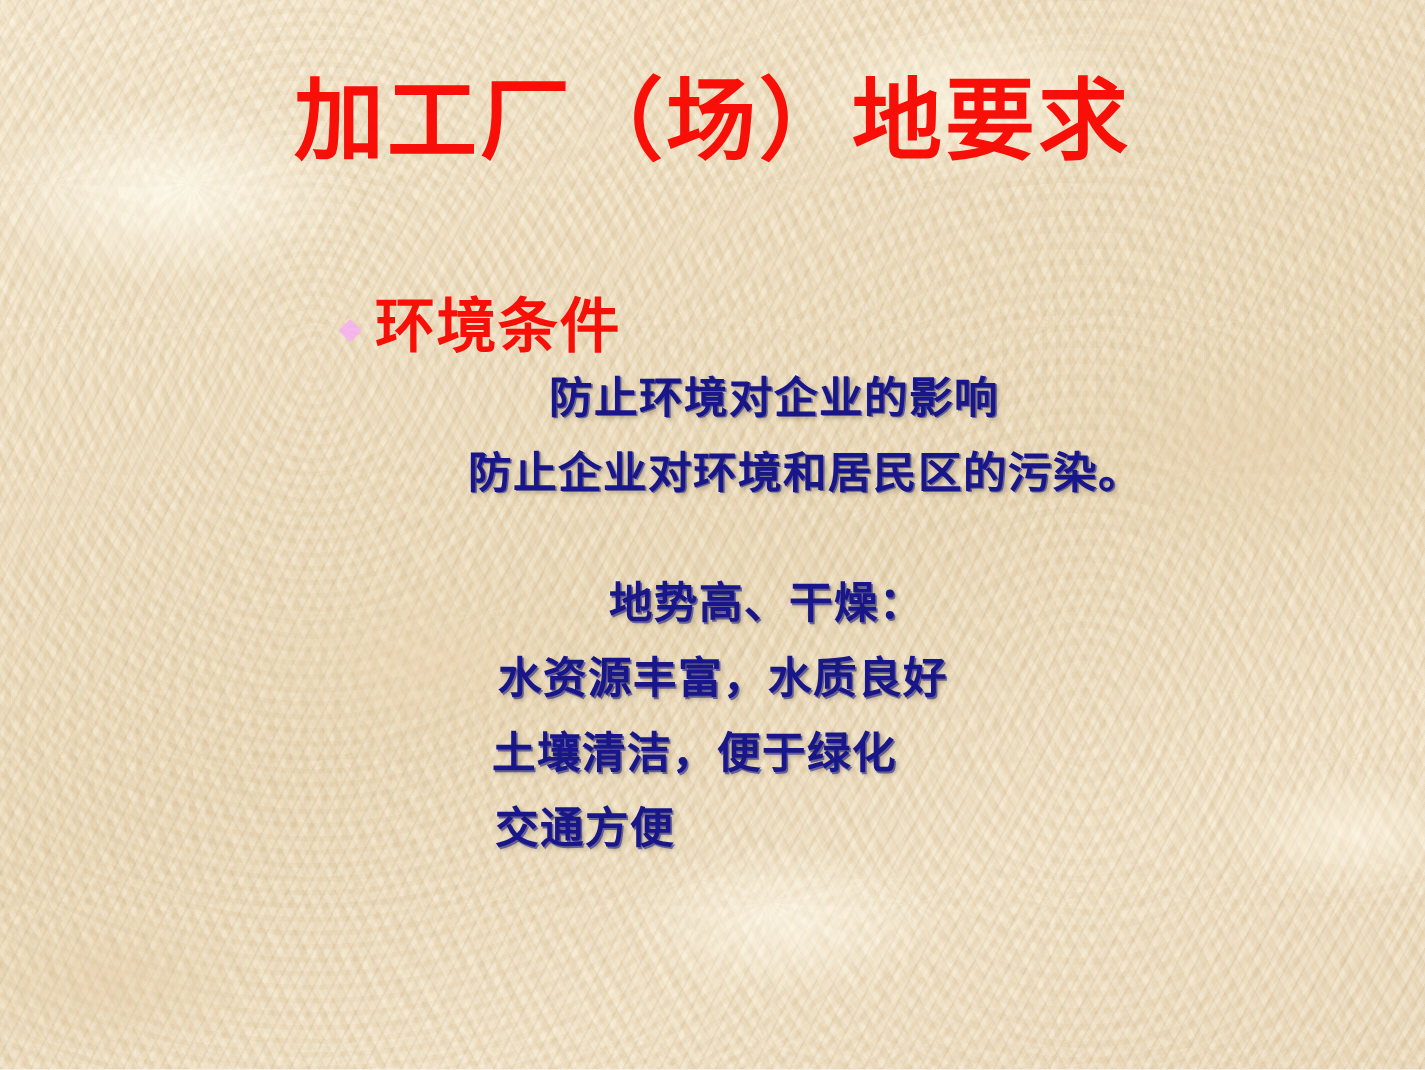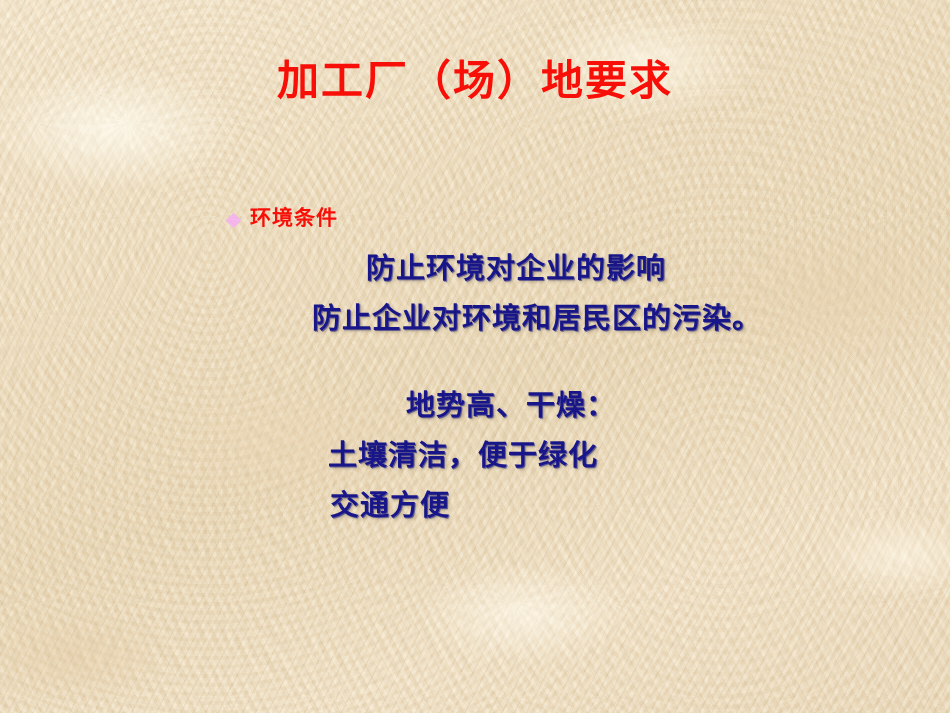--- a/index.html
+++ b/index.html
@@ -74,21 +74,21 @@
 
   .layer { position: absolute; }
 
   
   #title {
     left: 0;
     right: 0;
     top: 48px;
     text-align: center;
     color: #fa0f08;
-    font-size: 42px;
+    font-size: 60px;
     line-height: 66px;
     font-weight: 700;
     letter-spacing: 2px;
     font-family: "DejaVu Sans", "Liberation Sans", sans-serif;
     white-space: nowrap;
   }
 
   
   #body-block {
     left: 228px;
@@ -111,36 +111,36 @@
   }
   .diamond {
     width: 11px;
     height: 11px;
     background: #f6b8f0;
     transform: rotate(45deg);
     border-radius: 1px;
   }
   .bullet-label {
     color: #f1100a;
-    font-size: 21px;
+    font-size: 40px;
     line-height: 40px;
     font-weight: 600;
     letter-spacing: 1px;
     white-space: nowrap;
     font-family: Liberation Sans, sans-serif;
   }
 
   .sub-line {
     color: #18168c;
     font-size: 29px;
     line-height: 50px;
     font-weight: 700;
     letter-spacing: 1px;
     white-space: nowrap;
-    font-family: Liberation Serif, serif;
+    font-family: Liberation Mono, monospace;
     text-shadow:
        1px 1px 0 rgba(24,22,140,0.55),
        2px 2px 3px rgba(90,80,60,0.35);
   }
 
   .ind-1 { padding-left: 138px; }
   .ind-2 { padding-left: 84px;  }
   .ind-3 { padding-left: 178px; margin-top: 37px; }
   .ind-4 { padding-left: 104px; }
   .ind-5 { padding-left: 100px; }
@@ -162,19 +162,20 @@
       <span class="bullet-label" style="color: rgb(250, 15, 8);">环境条件</span>
     </div>
 
     <div class="sub-line ind-1" style="color: rgb(24, 22, 140);">防止环境对企业的影响</div>
 
     <div class="sub-line ind-2" style="color: rgb(24, 22, 140);">防止企业对环境和居民区的污染。</div>
 
 
     <div class="sub-line ind-3" style="color: rgb(24, 22, 140);">地势高、干燥：</div>
 
+    <div class="sub-line ind-4" style="color: rgb(24, 22, 140);">水资源丰富，水质良好</div>
 
     <div class="sub-line ind-5" style="color: rgb(24, 22, 140);">土壤清洁，便于绿化</div>
 
     <div class="sub-line ind-6" style="color: rgb(24, 22, 140);">交通方便</div>
 
   </div>
 </div>
 
 </body></html>

